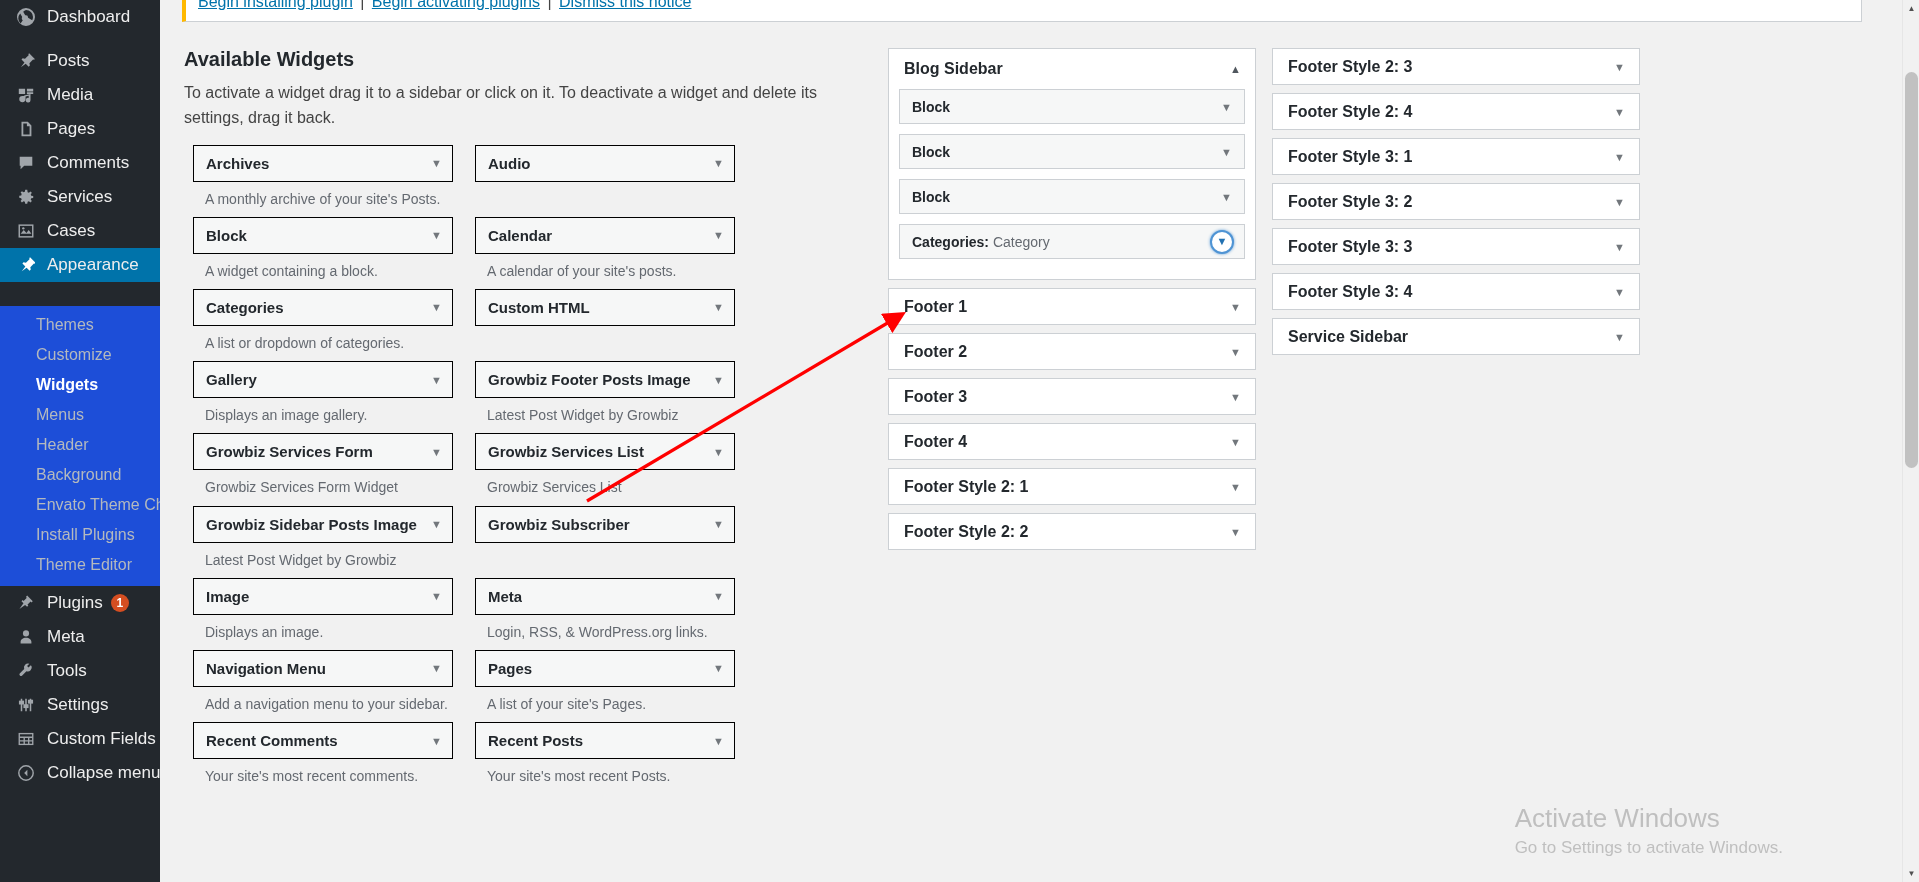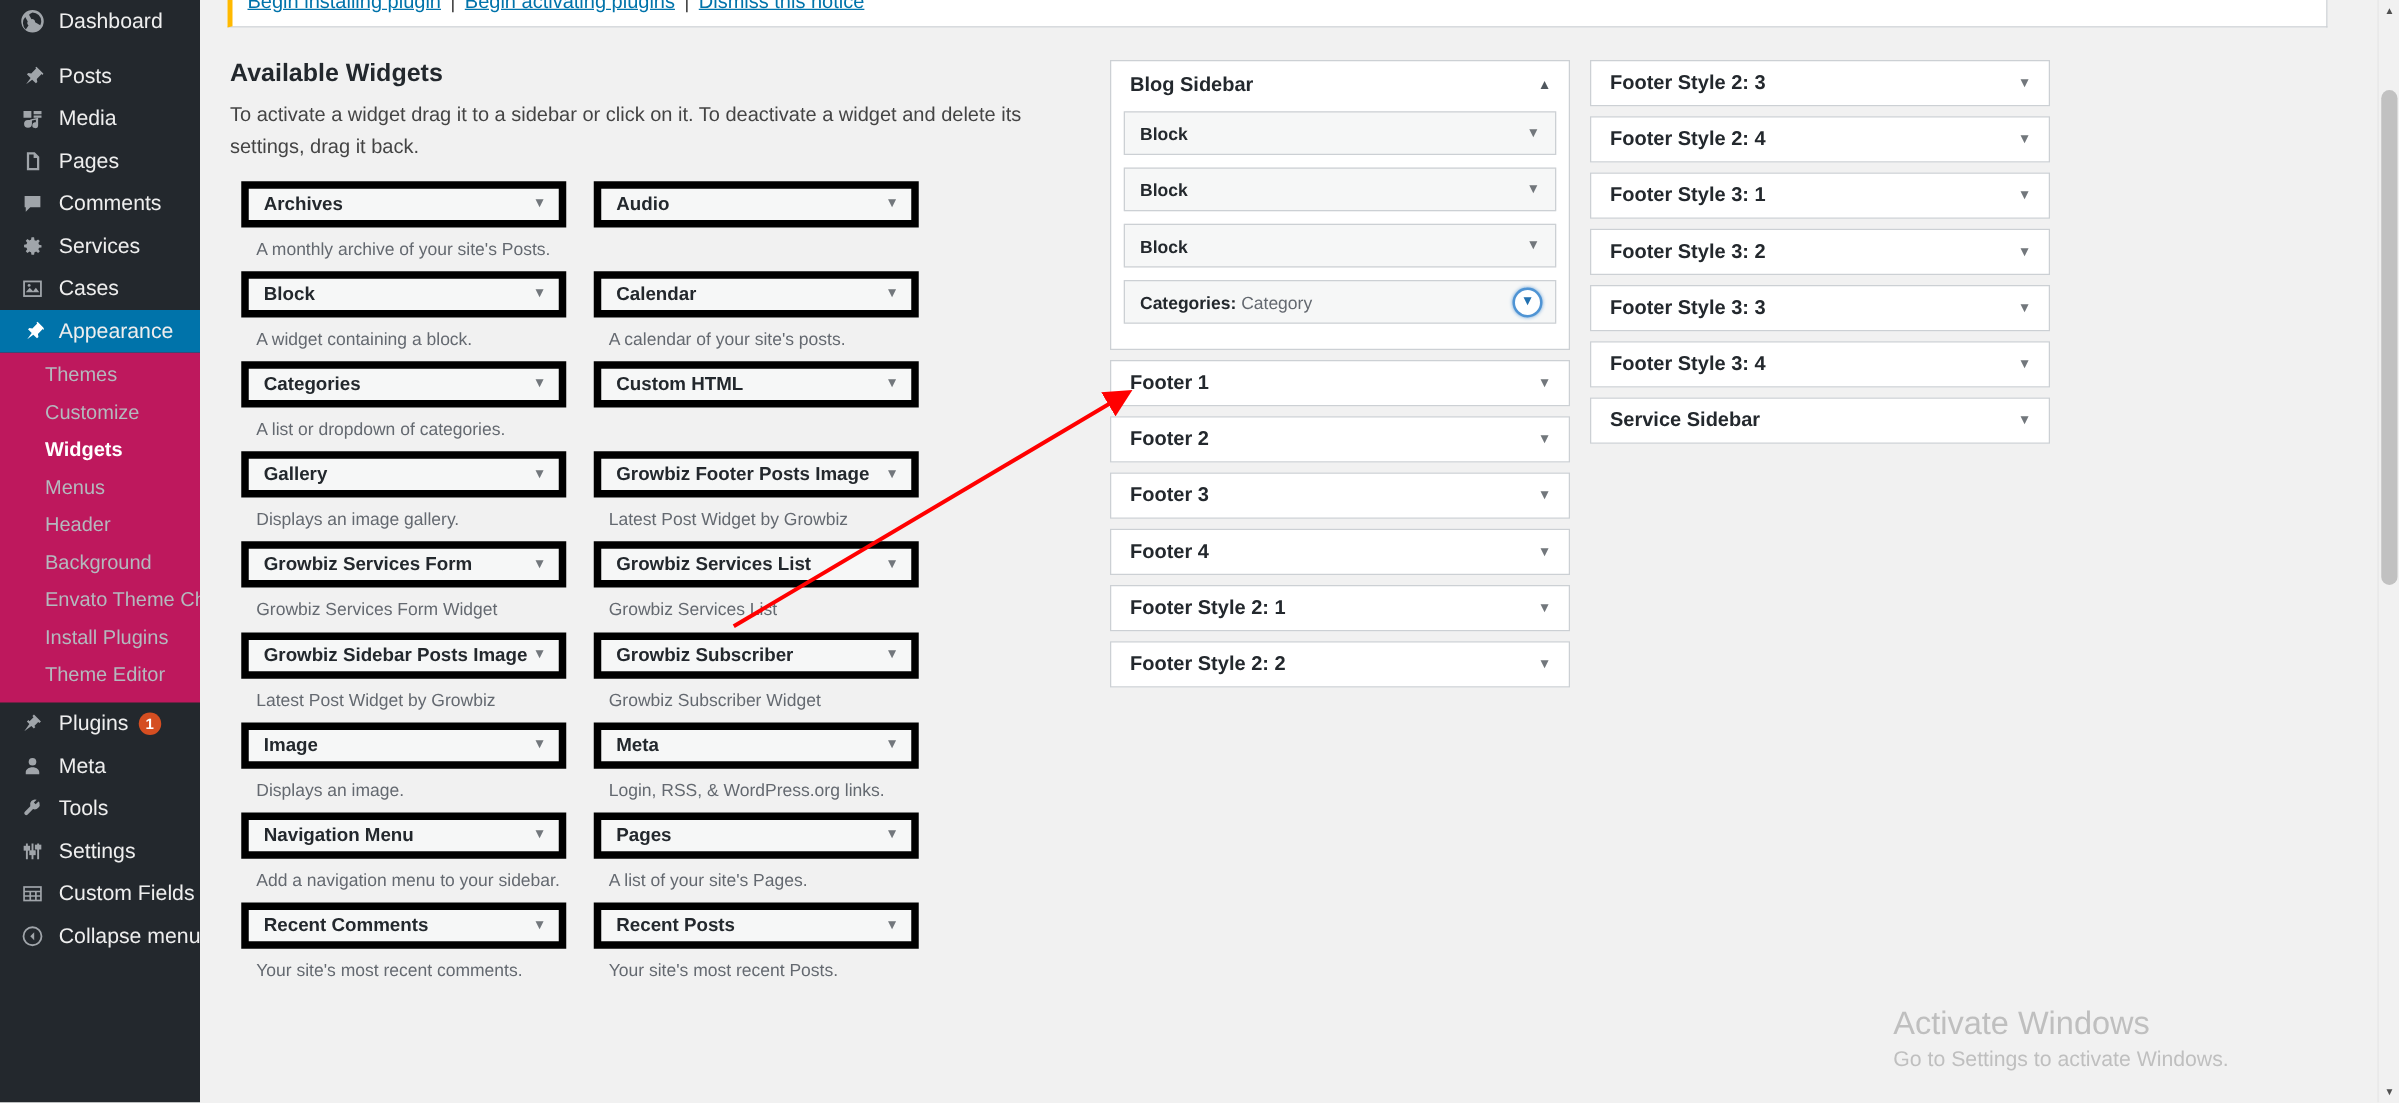--- a/index.html
+++ b/index.html
@@ -45,22 +45,23 @@
   .menu-top.current .ico { color:#fff; }
   .menu-top.current::after {
     content: "";
     position: absolute; right: -8px; top: 50%;
     margin-top: -8px;
     border: 8px solid transparent;
     border-right-color: #f1f1f1;
     border-left: none;
   }
   .menu-sub {
-    background: #be185d;
+    background: #1d4ed8;
     padding: 4px 0 6px 0;
+    margin-top: 24px;
   }
   .submenu-item {
     display: block;
     padding: 6px 0 6px 36px;
     font-size: 16px;
     color: #b4b9be;
     white-space: nowrap;
   }
   .submenu-item.current { color: #fff; font-weight: bold; }
   .badge {
@@ -125,21 +126,21 @@
   
   .widget-grid {
     display: grid;
     grid-template-columns: 260px 260px;
     column-gap: 22px;
     margin-left: 13px;
   }
   .widget-cell { margin-bottom: 0; }
   .widget-box {
     background: #f6f7f7;
-    border: 6px solid #000000;
+    border: 1px solid #000000;
     height: 37px;
     display: flex; align-items: center;
     padding: 0 12px;
     position: relative;
   }
   .widget-box .wtitle {
     font-size: 15px;
     font-weight: bold;
     color: #23282d;
     white-space: nowrap;
@@ -531,21 +532,20 @@
             <span class="wtitle">Growbiz Sidebar Posts Image</span>
             <span class="arrow">▼</span>
           </div>
           <div class="widget-note">Latest Post Widget by Growbiz</div>
         </div>
         <div class="widget-cell">
           <div class="widget-box">
             <span class="wtitle">Growbiz Subscriber</span>
             <span class="arrow">▼</span>
           </div>
-          <div class="widget-note">Growbiz Subscriber Widget</div>
         </div>
         <div class="widget-cell">
           <div class="widget-box">
             <span class="wtitle">Image</span>
             <span class="arrow">▼</span>
           </div>
           <div class="widget-note">Displays an image.</div>
         </div>
         <div class="widget-cell">
           <div class="widget-box">

